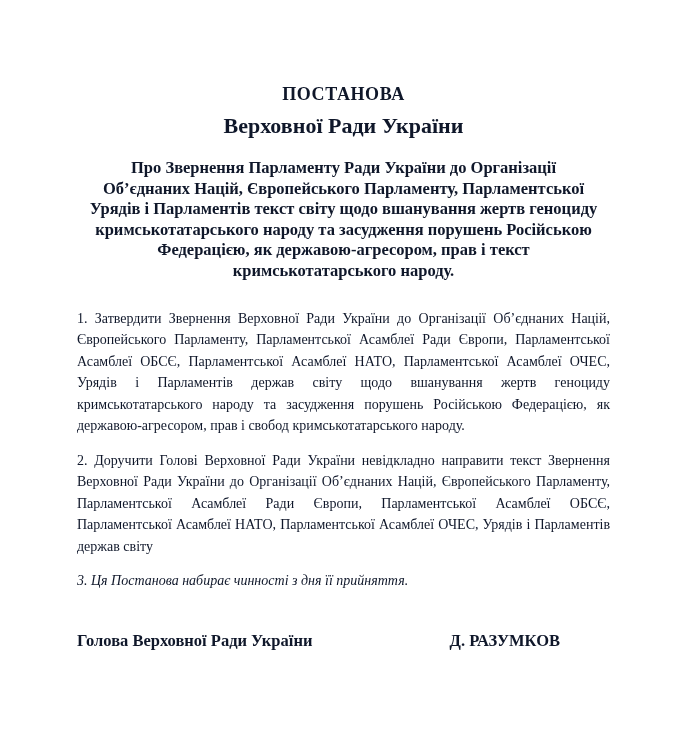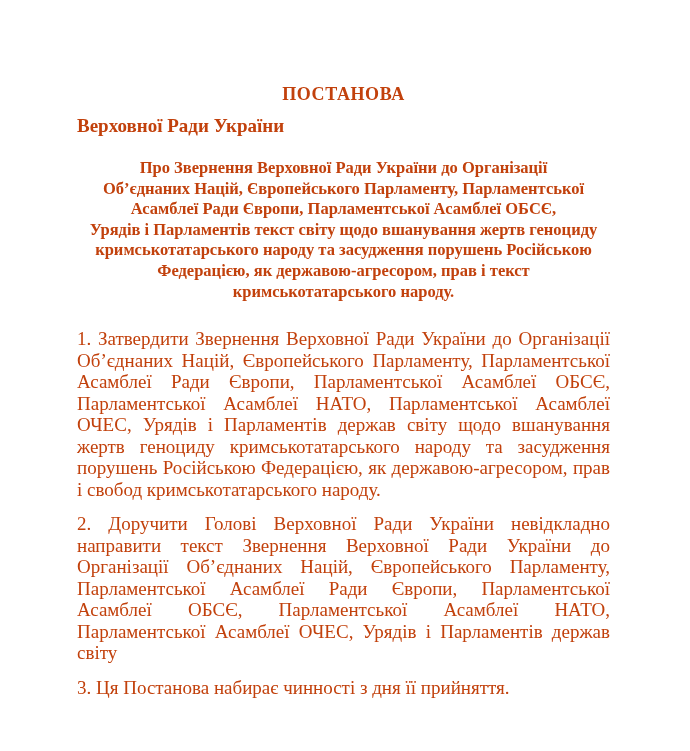--- a/index.html
+++ b/index.html
@@ -5,42 +5,42 @@
   html, body {
     margin: 0;
     padding: 0;
     background: #ffffff;
   }
   .page {
     position: relative;
     width: 690px;
     height: 724px;
     background: #ffffff;
-    color: #c2410c;
+    color: #0f172a;
     font-family: "Liberation Serif", "DejaVu Serif", serif;
     overflow: hidden;
     box-sizing: border-box;
   }
   .content {
     position: absolute;
     left: 77px;
     top: 84px;
     width: 533px;
   }
   .doc-kind {
     text-align: center;
     font-size: 18px;
     font-weight: bold;
     letter-spacing: 0.6px;
     line-height: 20px;
     margin: 0 0 12px 0;
   }
   .doc-authority {
-    text-align: left;
-    font-size: 19px;
+    text-align: center;
+    font-size: 22px;
     font-weight: bold;
     line-height: 20px;
     margin: 0 0 22px 0;
   }
   .subject-block {
     font-size: 16.5px;
     font-weight: bold;
     line-height: 20.6px;
     text-align: center;
     margin: 0 0 26px 0;
@@ -48,27 +48,28 @@
   .subject-line {
     white-space: nowrap;
   }
   .resolve-clause {
     font-size: 16.5px;
     line-height: 21px;
     margin: 0 0 23px 0;
     text-align: left;
   }
   .body-paragraph {
-    font-size: 19px;
+    font-size: 14px;
     line-height: 21.5px;
     text-align: justify;
     margin: 0 0 13px 0;
   }
   .body-paragraph.last {
     margin-bottom: 0;
+    font-style: italic;
   }
   .signature-row {
     display: flex;
     align-items: baseline;
     margin-top: 38px;
     font-size: 16.5px;
     font-weight: bold;
     line-height: 21px;
   }
   .signature-name {
@@ -84,23 +85,22 @@
 <body>
 
 <div class="page">
   <div class="content">
 
     <div class="doc-kind">ПОСТАНОВА</div>
 
     <div class="doc-authority">Верховної Ради України</div>
 
     <div class="subject-block">
-      <div class="subject-line">Про Звернення Верховної Ради України до Організації</div>
+      <div class="subject-line">Про Звернення Парламенту Ради України до Організації</div>
       <div class="subject-line">Об’єднаних Націй, Європейського Парламенту, Парламентської</div>
-      <div class="subject-line">Асамблеї Ради Європи, Парламентської Асамблеї ОБСЄ,</div>
       <div class="subject-line">Урядів і Парламентів текст світу щодо вшанування жертв геноциду</div>
       <div class="subject-line">кримськотатарського народу та засудження порушень Російською</div>
       <div class="subject-line">Федерацією, як державою-агресором,  прав і текст</div>
       <div class="subject-line">кримськотатарського народу.</div>
     </div>
 
 
     <div class="body-paragraph">1. Затвердити Звернення Верховної Ради України до Організації Об’єднаних Націй, Європейського Парламенту, Парламентської Асамблеї Ради Європи, Парламентської Асамблеї ОБСЄ, Парламентської Асамблеї НАТО, Парламентської Асамблеї ОЧЕС, Урядів і Парламентів держав світу щодо вшанування жертв геноциду кримськотатарського народу та засудження порушень Російською Федерацією, як державою-агресором, прав і свобод кримськотатарського народу.</div>
 
     <div class="body-paragraph">2. Доручити Голові Верховної Ради України невідкладно направити текст Звернення Верховної Ради України до Організації Об’єднаних Націй, Європейського Парламенту, Парламентської Асамблеї Ради Європи, Парламентської Асамблеї ОБСЄ, Парламентської Асамблеї НАТО, Парламентської Асамблеї ОЧЕС, Урядів і Парламентів держав світу</div>

